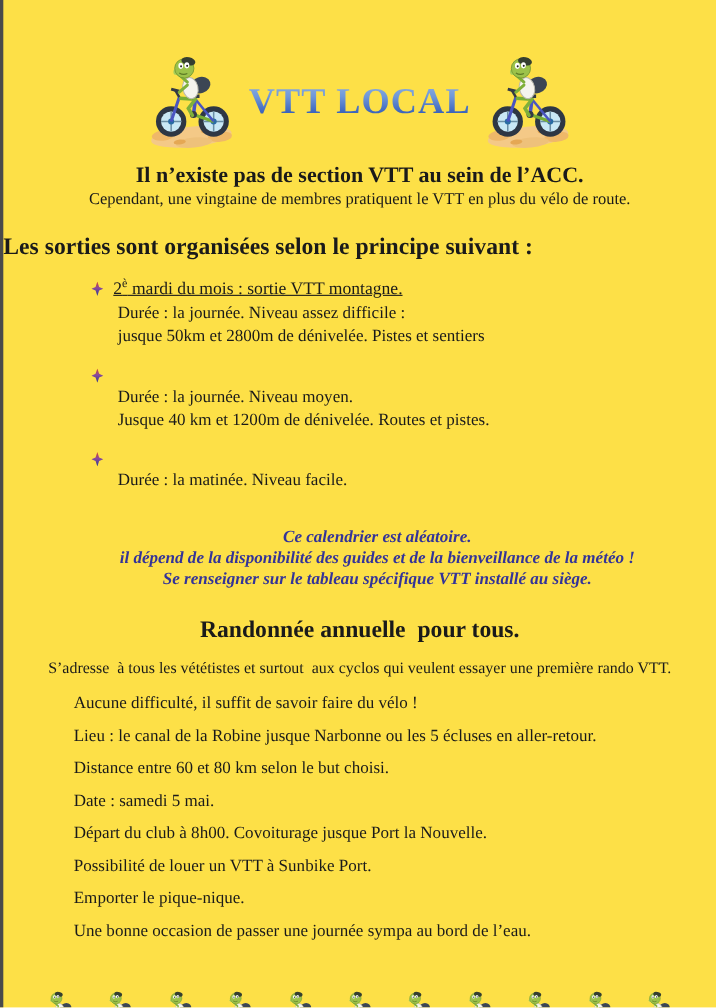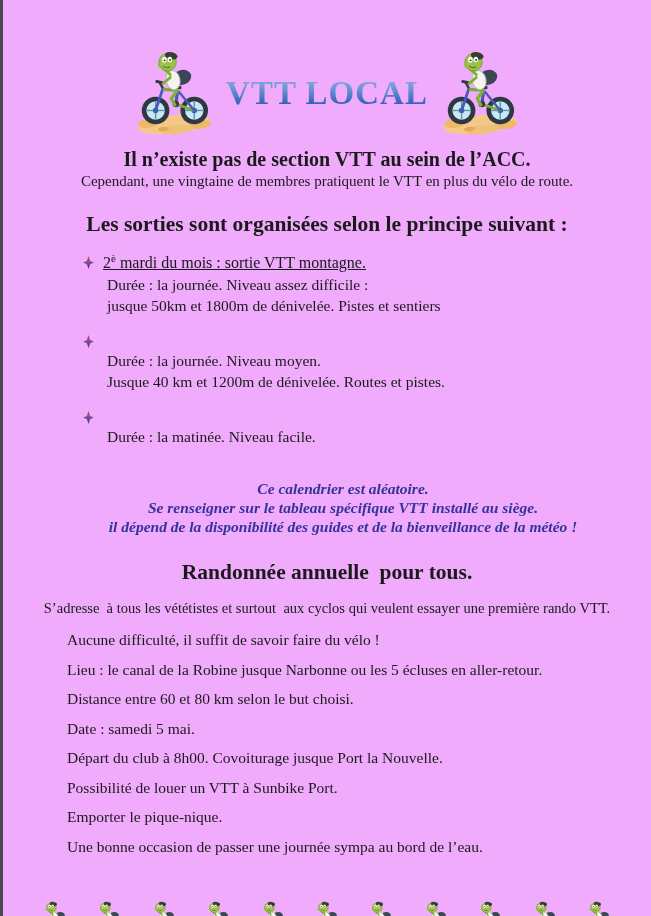--- a/index.html
+++ b/index.html
@@ -3,21 +3,21 @@
 <meta charset="utf-8">
 <style>
   * { margin: 0; padding: 0; box-sizing: border-box; }
   html, body { background: #ffffff; }
   body { font-family: "Liberation Serif", "DejaVu Serif", serif; color: #1a1a1a; }
 
   .page {
     position: relative;
     width: 651px;
     height: 916px;
-    background: #f0abfc;
+    background: #fde047;
     border-left: 3px solid #4a4a4a;
     overflow: hidden;
   }
 
   
   .header {
     padding-top: 46px;
     display: flex;
     justify-content: center;
     align-items: center;
@@ -44,21 +44,21 @@
   }
   .intro-sub {
     margin-top: 2px;
     text-align: center;
     font-size: 15px;
   }
 
   
   .sorties-heading {
     margin-top: 22px;
-    text-align: center;
+    text-align: left;
     font-size: 21.5px;
     font-weight: bold;
   }
   .bullets { margin: 15px 0 0 80px; }
   .bullet { margin-bottom: 15px; }
   .bullet-titleline { display: flex; align-items: flex-start; }
   .bullet-marker { width: 11px; height: 13px; margin: 4px 9px 0 0; flex: 0 0 auto; }
   .bullet-title { font-size: 16px; text-decoration: underline; }
   .bullet-title sup { font-size: 11px; }
   .bullet-lines { margin-left: 24px; margin-top: 2px; }
@@ -195,21 +195,21 @@
 
     <div class="bullet">
       <div class="bullet-titleline">
         <svg class="bullet-marker" viewBox="0 0 10 12">
           <polygon points="5,0 6.5,4.5 10,6 6.5,7.5 5,12 3.5,7.5 0,6 3.5,4.5" fill="url(#bulletGrad)"></polygon>
         </svg>
         <span class="bullet-title"><span>2</span><sup>è</sup><span> mardi du mois : sortie VTT montagne.</span></span>
       </div>
       <div class="bullet-lines">
         <div class="bullet-line">Durée : la journée. Niveau assez difficile :</div>
-        <div class="bullet-line">jusque 50km et 1800m de dénivelée. Pistes et sentiers</div>
+        <div class="bullet-line">jusque 50km et 2800m de dénivelée. Pistes et sentiers</div>
       </div>
     </div>
 
     <div class="bullet">
       <div class="bullet-titleline">
         <svg class="bullet-marker" viewBox="0 0 10 12">
           <polygon points="5,0 6.5,4.5 10,6 6.5,7.5 5,12 3.5,7.5 0,6 3.5,4.5" fill="url(#bulletGrad)"></polygon>
         </svg>
       </div>
       <div class="bullet-lines">
@@ -226,22 +226,22 @@
       </div>
       <div class="bullet-lines">
         <div class="bullet-line">Durée : la matinée. Niveau facile.</div>
       </div>
     </div>
 
   </div>
 
   <div class="notice" style="color:#333399;">
     <div>Ce calendrier est aléatoire.</div>
+    <div>il dépend de la disponibilité des guides et de la bienveillance de la météo !</div>
     <div>Se renseigner sur le tableau spécifique VTT installé au siège.</div>
-    <div>il dépend de la disponibilité des guides et de la bienveillance de la météo !</div>
   </div>
 
   <div class="rando-heading">Randonnée annuelle  pour tous.</div>
   <div class="rando-sub">S’adresse  à tous les vététistes et surtout  aux cyclos qui veulent essayer une première rando VTT.</div>
 
   <div class="paragraphs">
     <div class="paragraph">Aucune difficulté, il suffit de savoir faire du vélo !</div>
     <div class="paragraph">Lieu : le canal de la Robine jusque Narbonne ou les 5 écluses en aller-retour.</div>
     <div class="paragraph">Distance entre 60 et 80 km selon le but choisi.</div>
     <div class="paragraph">Date : samedi 5 mai.</div>

